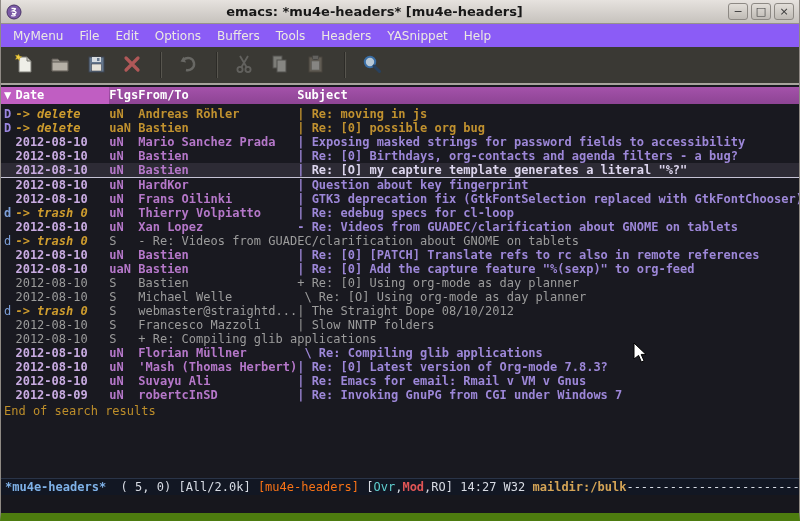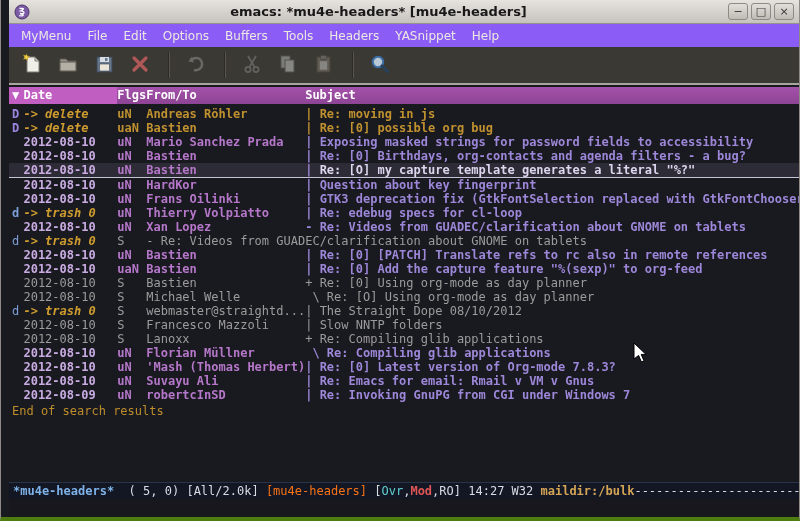--- a/index.html
+++ b/index.html
@@ -1,19 +1,19 @@
 <!DOCTYPE html>
 <html><head>
 <meta charset="utf-8">
 <style>
   * { margin:0; padding:0; box-sizing:border-box; }
   html,body { width:800px; height:521px; background:#2b2b28; font-family:"DejaVu Sans",sans-serif; }
   .frame { position:relative; width:800px; height:521px; display:flex; flex-direction:column;
            background:#191920; border-left:1px solid #8f8a84; border-right:1px solid #8f8a84;
-           border-bottom:4px solid #4d7c0f; overflow:hidden;padding-left:8px; }
+           border-bottom:8px solid #4d7c0f; overflow:hidden; }
 
   
   .titlebar { height:24px; flex:none; background:linear-gradient(#e6e2de,#c6c2bd);
               display:flex; align-items:center; padding:0 5px; border-bottom:1px solid #96918b; }
   .app-icon { width:18px; height:18px; flex:none; display:flex; align-items:center; }
   .title-text { flex:1; text-align:center; font-size:13px; font-weight:bold; color:#181818; }
   .win-btn { width:20px; height:17px; flex:none; margin-left:3px; text-align:center;
              font-size:11px; line-height:15px; color:#3a3a3a;
              background:linear-gradient(#e2ded9,#bfbbb5); border:1px solid #8d8984; border-radius:3px; }
 
@@ -322,21 +322,20 @@
     <span class="c-date">2012-08-10</span>
     <span class="c-flags">S</span>
     <span class="c-from">Francesco Mazzoli</span>
     <span class="c-pre">| </span>
     <span class="c-subj">Slow NNTP folders</span>
   </div>
         <div class="row st-seen">
     <span class="c-mark"></span>
     <span class="c-date">2012-08-10</span>
     <span class="c-flags">S</span>
-    <span class="c-from">Lanoxx</span>
     <span class="c-pre">+ </span>
     <span class="c-subj">Re: Compiling glib applications</span>
   </div>
         <div class="row st-unread">
     <span class="c-mark"></span>
     <span class="c-date">2012-08-10</span>
     <span class="c-flags">uN</span>
     <span class="c-from">Florian Müllner</span>
     <span class="c-pre"> \ </span>
     <span class="c-subj">Re: Compiling glib applications</span>

